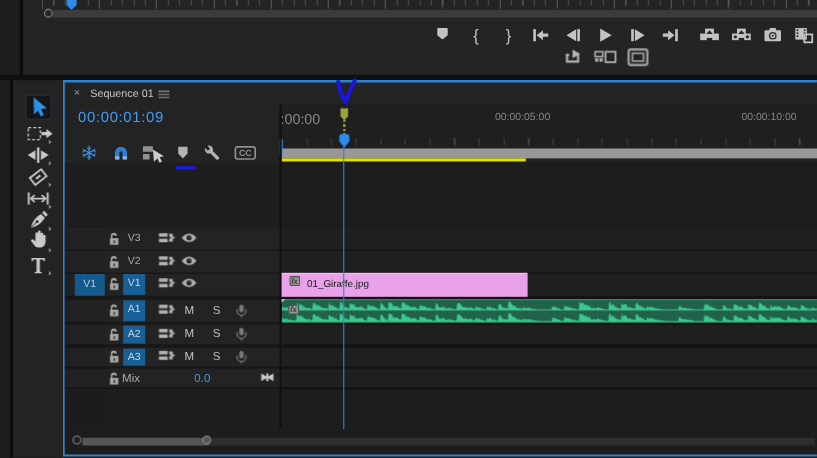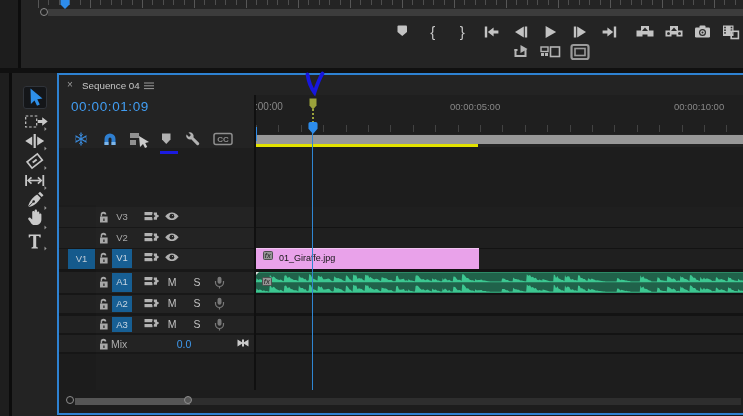--- a/index.html
+++ b/index.html
@@ -152,21 +152,21 @@
     <path d="M31,106.5 l3,0 0,3 Z" transform="rotate(45 32.5 108)"></path>
     <path d="M31,126.5 l3,0 0,3 Z" transform="rotate(45 32.5 128)"></path>
     <path d="M31,146 l3,0 0,3 Z" transform="rotate(45 32.5 147.5)"></path>
     <path d="M31,167 l3,0 0,3 Z" transform="rotate(45 32.5 168.5)"></path>
   </g>
 </svg>
 
 <div class="abs" style="left:57px;top:73px;width:686px;height:342px;border:2px solid #2e82d2;border-right:none;background:#232323;"></div>
 
 <div class="abs" style="left:67px;top:80px;width:10px;height:10px;color:#9a9a9a;font-size:10px;line-height:10px;">×</div>
-<div class="abs" style="left:82px;top:81px;color:#c6c6c6;font-size:9.8px;line-height:10px;">Sequence 04</div>
+<div class="abs" style="left:82px;top:81px;color:#c6c6c6;font-size:9.8px;line-height:10px;">Sequence 01</div>
 <svg class="abs" style="left:144px;top:82px;" width="10" height="8">
       <g stroke="#9a9a9a" stroke-width="1">
         <line x1="0" y1="1" x2="10" y2="1"></line>
         <line x1="0" y1="3.8" x2="10" y2="3.8"></line>
         <line x1="0" y1="6.6" x2="10" y2="6.6"></line>
       </g>
     </svg>
 
 <div class="abs" style="left:71px;top:99px;color:#419df2;font-size:13.5px;font-weight:normal;letter-spacing:0.6px;">00:00:01:09</div>
 
@@ -199,21 +199,21 @@
 
   <g transform="translate(153,8)">
     <rect x="-9" y="-5.5" width="18" height="11" rx="2" fill="none" stroke="#8f8f8f" stroke-width="1.5"></rect>
     <text x="0" y="3" font-size="8" fill="#8f8f8f" text-anchor="middle" font-weight="bold">CC</text>
   </g>
 </svg>
 
 <div class="abs" style="left:160px;top:151px;width:18px;height:3px;background:#1b1be0;z-index:30;"></div>
 
 <div class="abs" style="left:256px;top:95px;width:487px;height:39px;background:#1f1f1f;"></div>
-<div class="abs" style="left:255px;top:101px;color:#888888;font-size:10px;">:00:00</div>
+<div class="abs" style="left:255px;top:101px;color:#888888;font-size:13px;">:00:00</div>
 <div class="abs" style="left:450px;top:101px;color:#888888;font-size:9.5px;">00:00:05:00</div>
 <div class="abs" style="left:674px;top:101px;color:#888888;font-size:9.5px;">00:00:10:00</div>
 
 <div class="abs" style="left:256px;top:125px;width:487px;height:7px;background:repeating-linear-gradient(to right,#424242 0,#424242 1px,transparent 1px,transparent 22.4px);"></div>
 
 <div class="abs" style="left:256px;top:134.5px;width:487px;height:9px;background:#989898;"></div>
 <div class="abs" style="left:254px;top:127px;width:3px;height:14px;background:#2d8ceb;"></div>
 
 <div class="abs" style="left:256px;top:143.5px;width:222px;height:3.2px;background:#e2e200;"></div>
 

